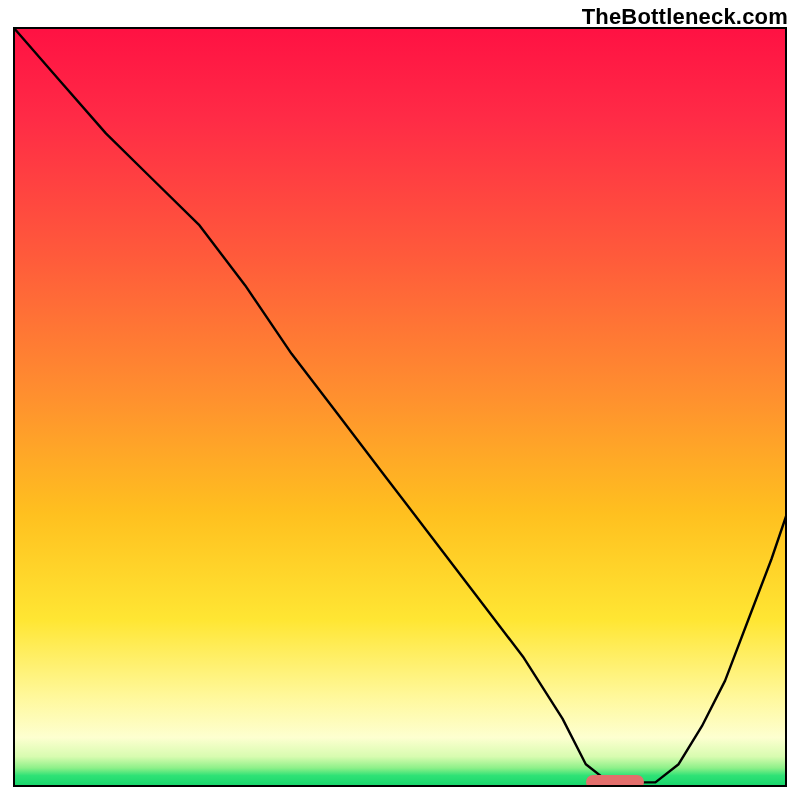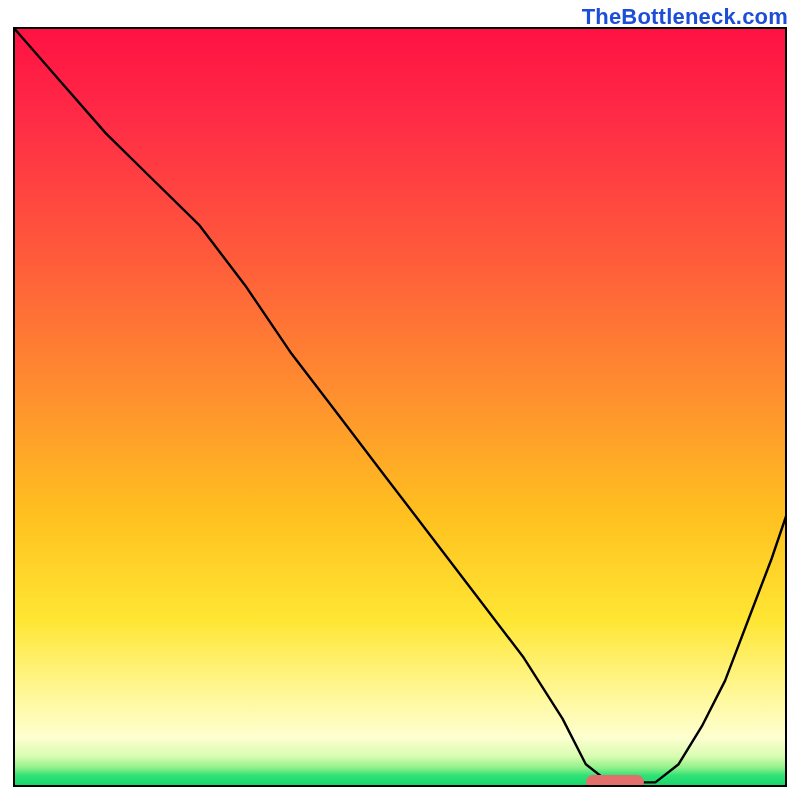--- a/index.html
+++ b/index.html
@@ -14,21 +14,21 @@
     position: relative;
     width: 800px;
     height: 800px;
   }
   .watermark {
     position: absolute;
     top: 4px;
     right: 12px;
     font-size: 22px;
     font-weight: 600;
-    color: #1d4ed8;
+    color: #000000;
     letter-spacing: 0.2px;
     z-index: 30;
   }
   .plot {
     position: absolute;
     left: 13px;
     top: 27px;
     width: 774px;
     height: 760px;
     box-sizing: border-box;

